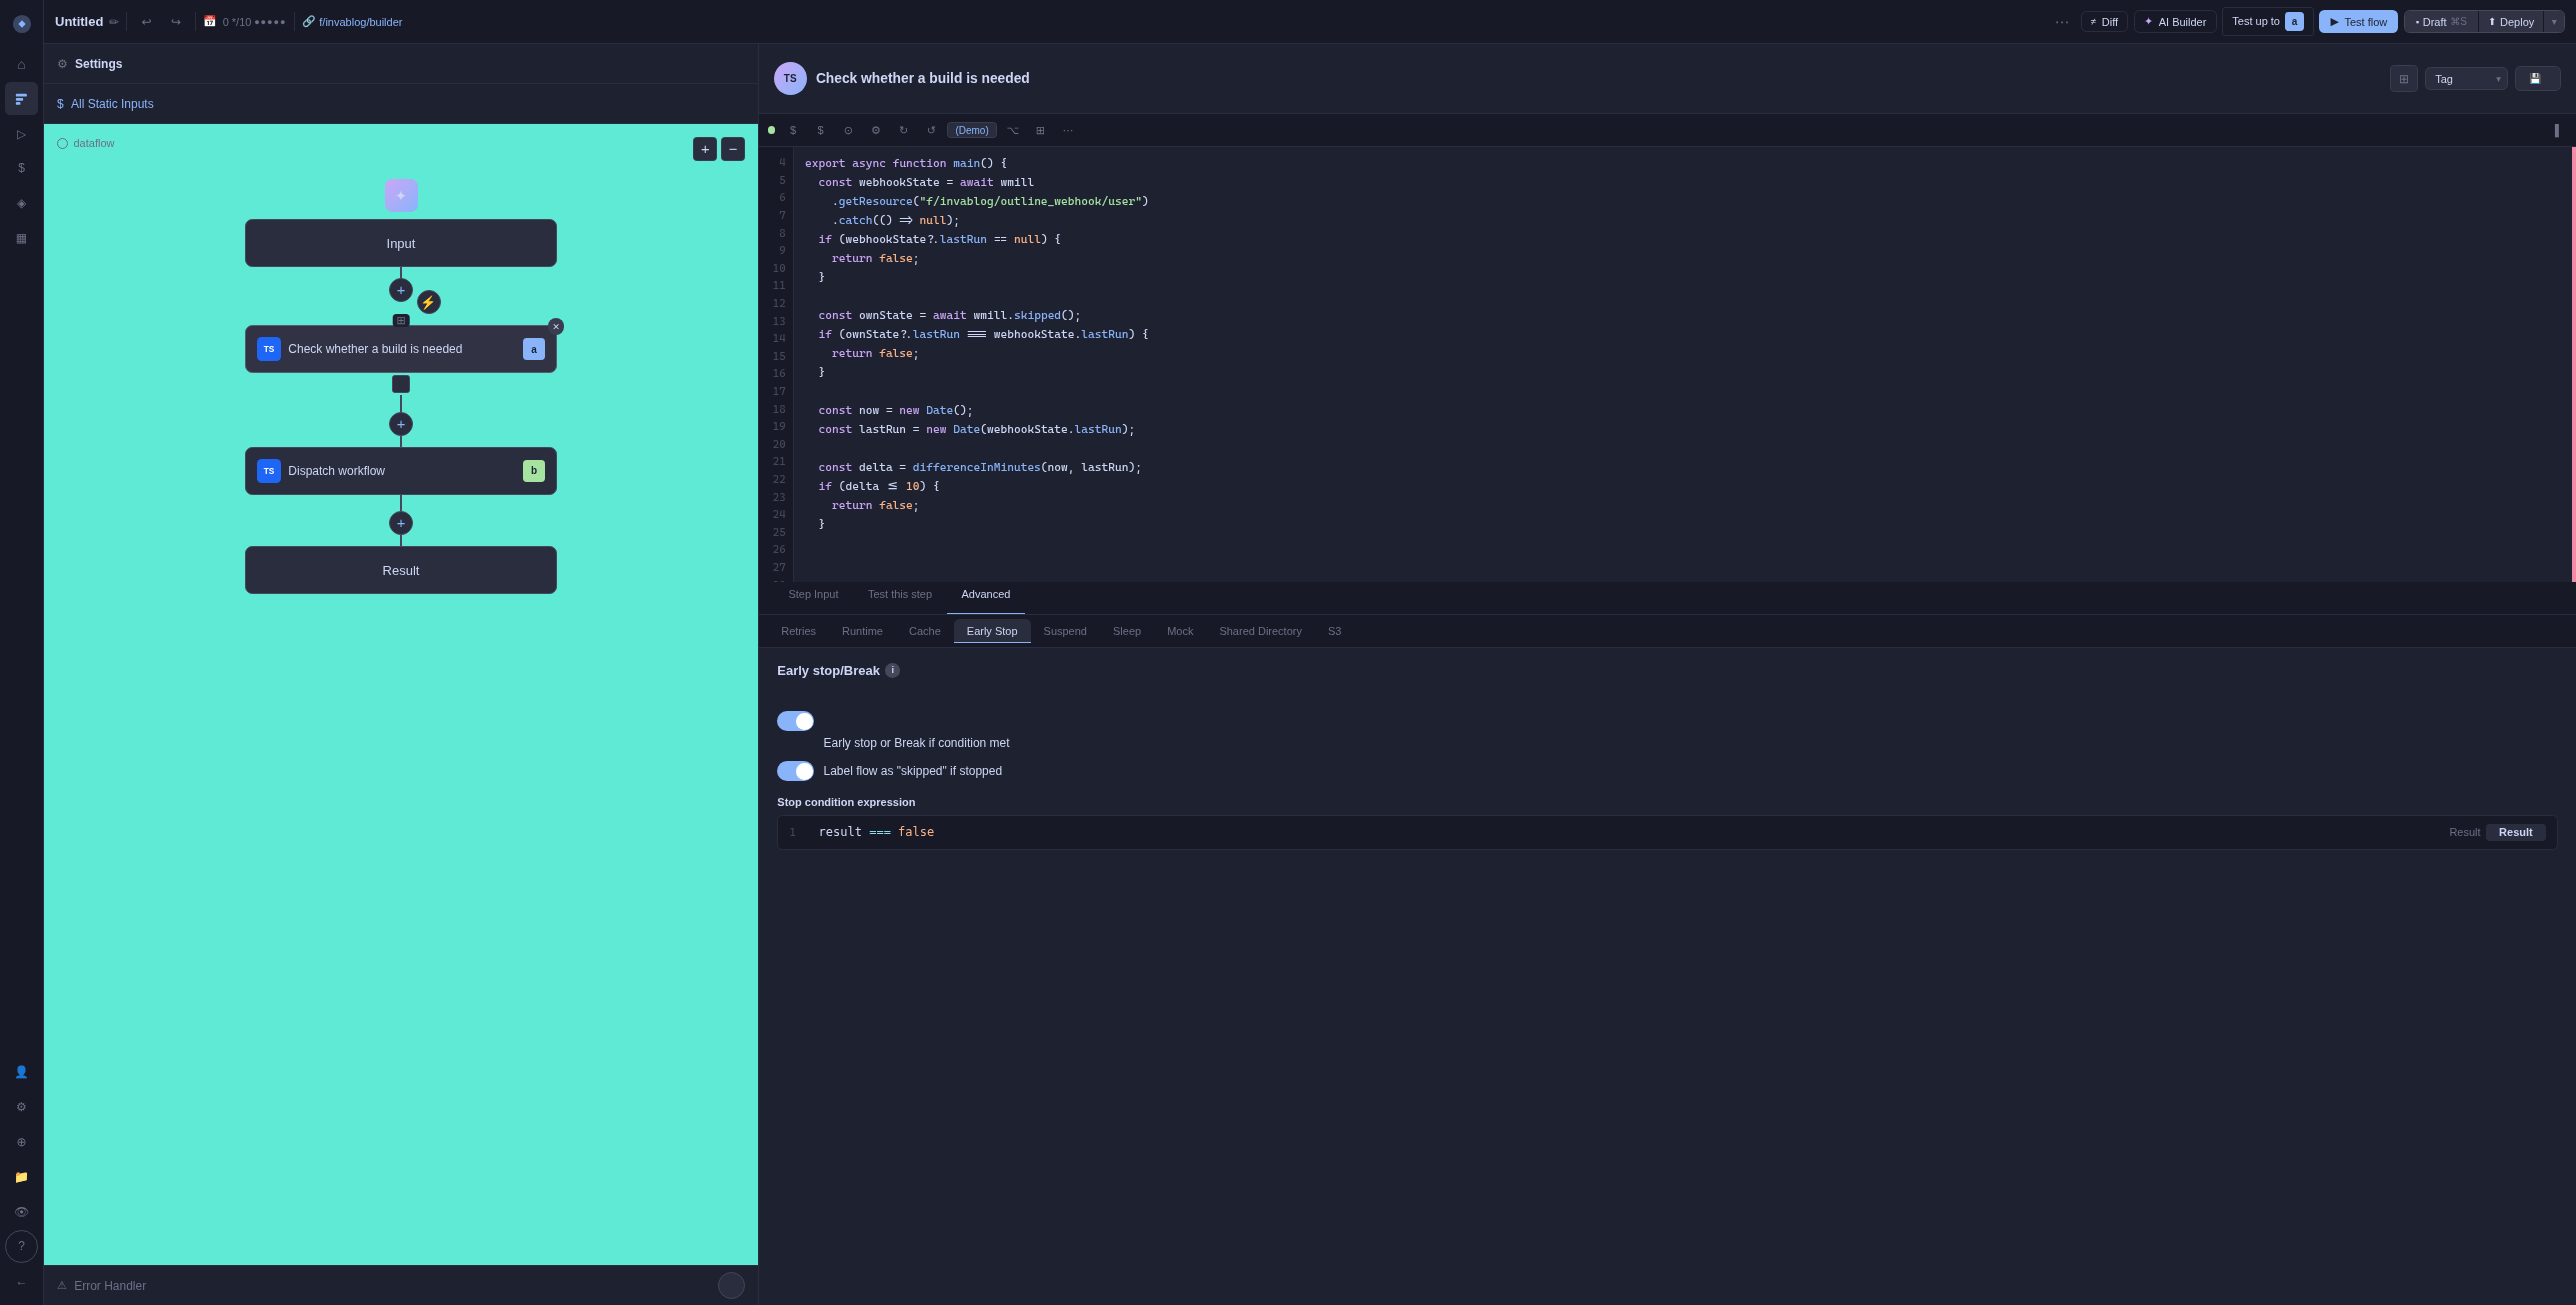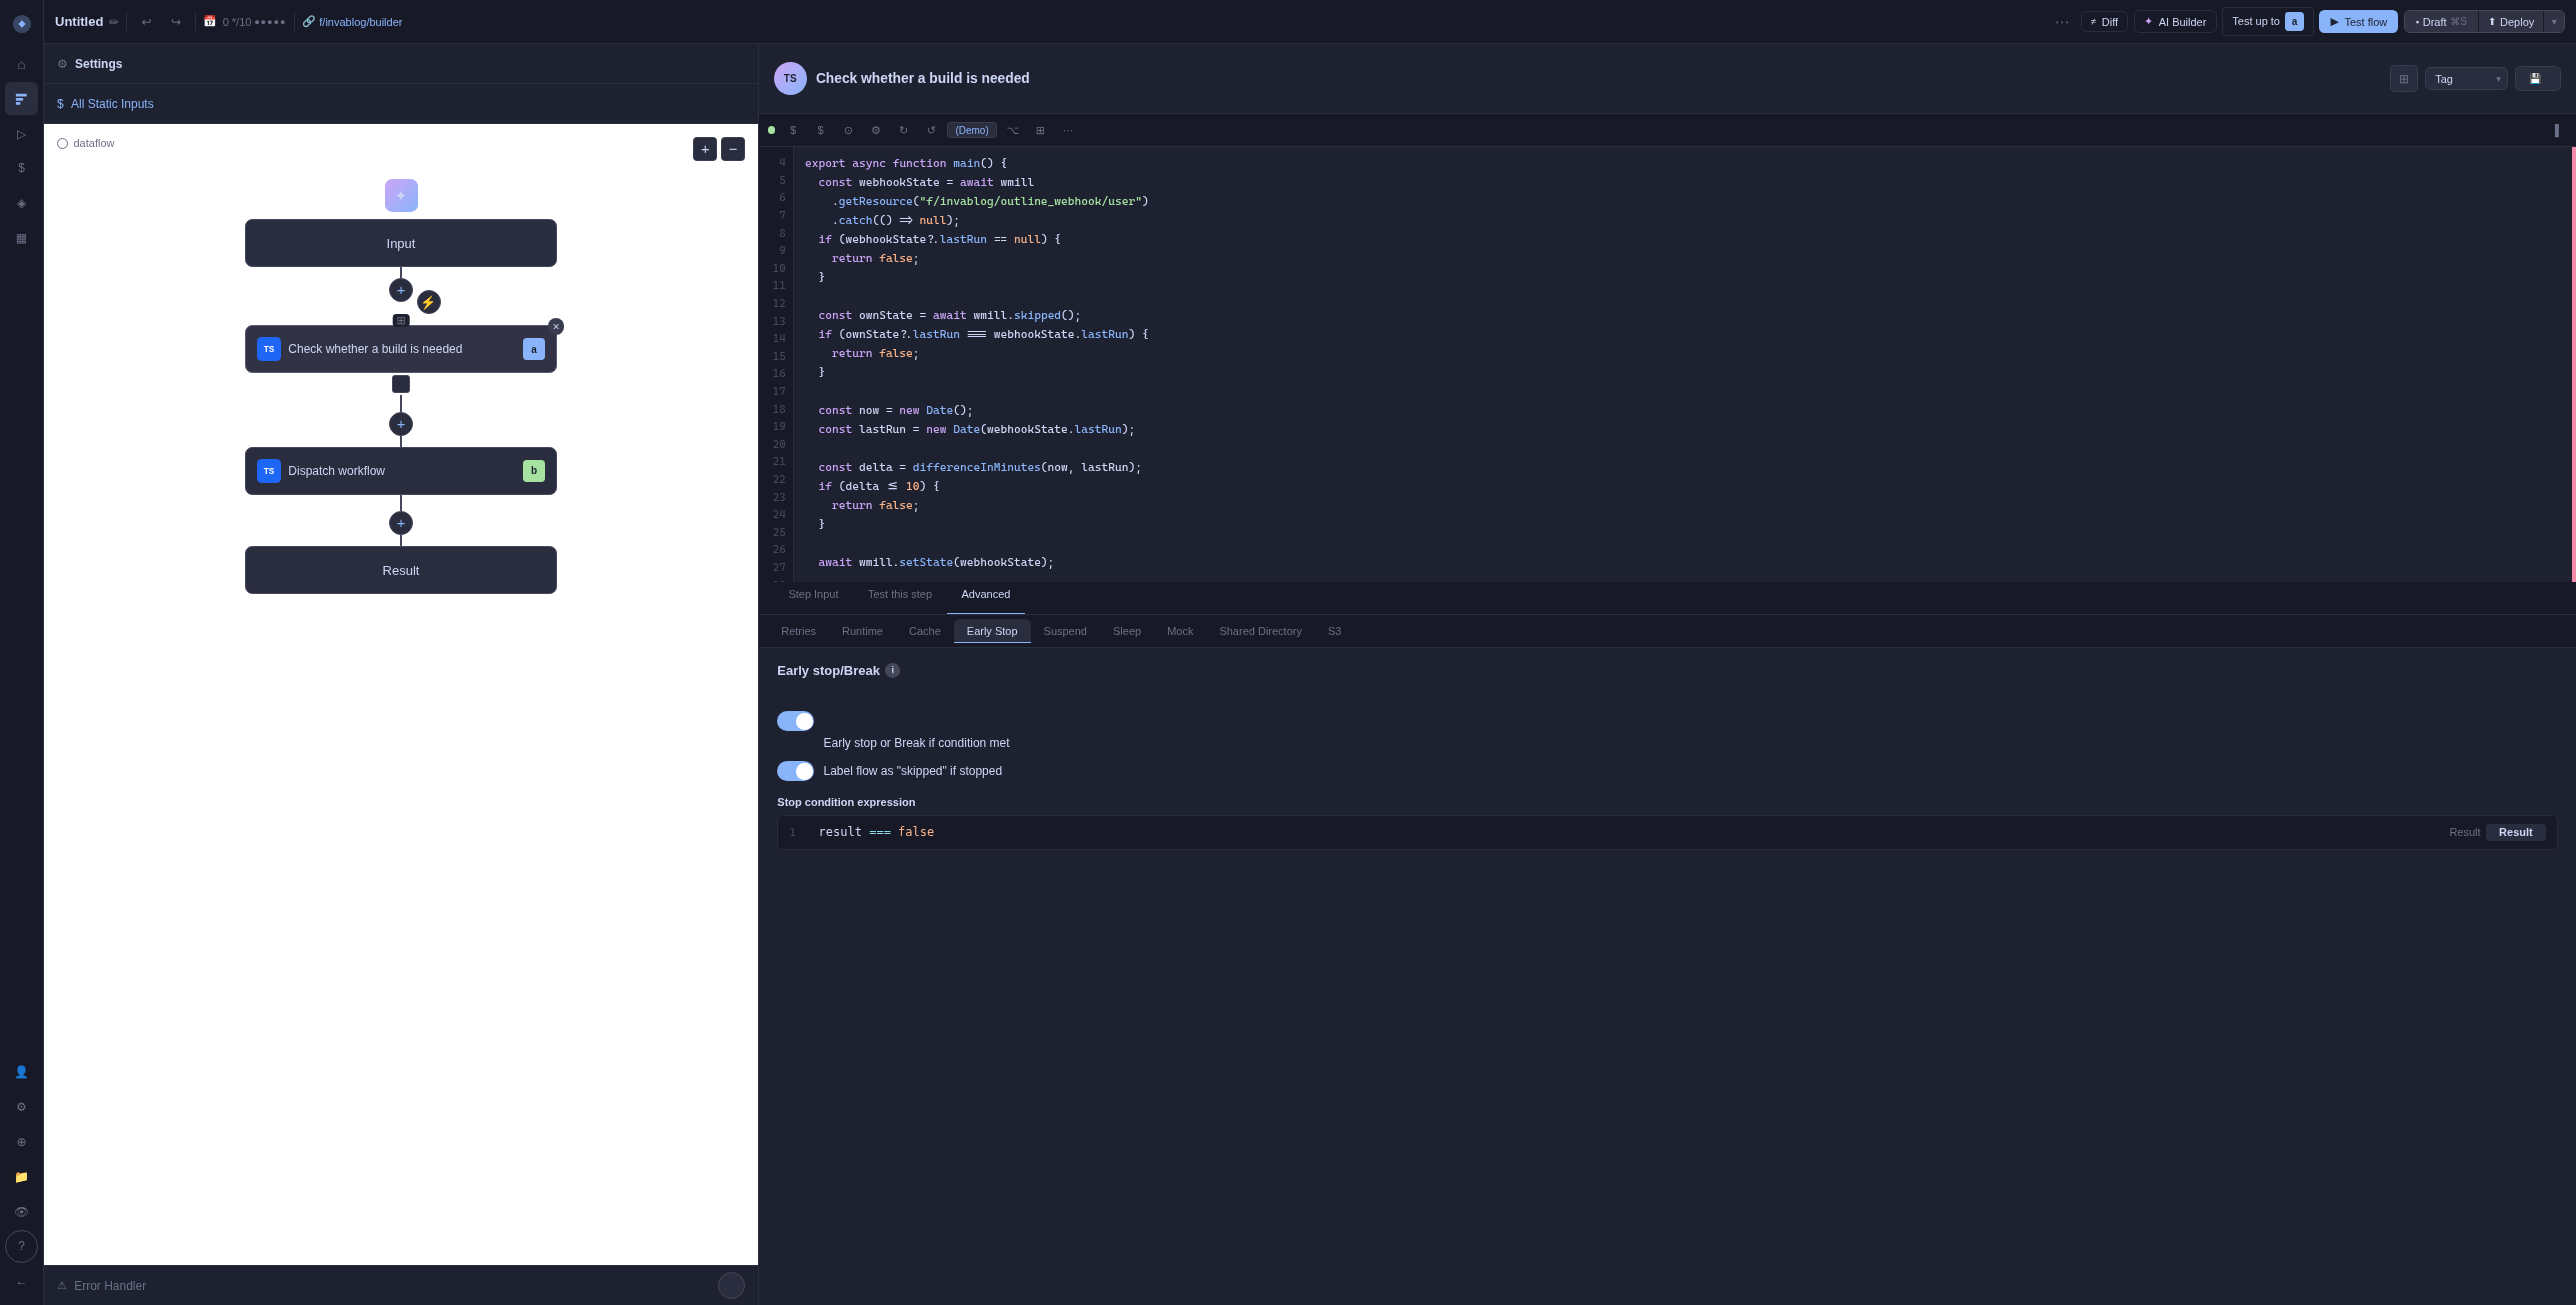--- a/index.html
+++ b/index.html
@@ -158,21 +158,21 @@
       <div style="height:40px;background:#1e2130;border-bottom:0.9px solid #2a2d3e;display:flex;align-items:center;padding:0 13px;gap:7.3px;">
         <span style="color:#6c7086;font-size:12px;">⚙</span>
         <span style="font-size:12px;font-weight:600;color:#cdd6f4;">Settings</span>
       </div>
 
       <div style="height:40px;background:#1e2130;border-bottom:0.9px solid #2a2d3e;display:flex;align-items:center;padding:0 13px;gap:7.3px;cursor:pointer;">
         <span style="color:#89b4fa;font-size:12px;">$</span>
         <span style="font-size:12px;color:#89b4fa;font-weight:500;">All Static Inputs</span>
       </div>
 
-      <div style="flex:1;position:relative;overflow:hidden;background:#ffffff;">
+      <div style="flex:1;position:relative;overflow:hidden;background:#5eead4;">
 
         <div style="position:absolute;top:13px;left:13px;display:flex;align-items:center;gap:5.5px;font-size:11px;color:#6c7086;z-index:5;">
           <div style="width:11px;height:11px;border-radius:50%;border:1.4px solid #6c7086;"></div>
           <span>dataflow</span>
         </div>
 
         <div style="position:absolute;top:13px;right:13px;display:flex;gap:3.7px;z-index:5;">
           <button style="width:24px;height:24px;background:#2a2d3e;border:0.9px solid #3a3d50;border-radius:3.7px;display:flex;align-items:center;justify-content:center;cursor:pointer;color:#cdd6f4;font-size:14.7px;">+</button>
           <button style="width:24px;height:24px;background:#2a2d3e;border:0.9px solid #3a3d50;border-radius:3.7px;display:flex;align-items:center;justify-content:center;cursor:pointer;color:#cdd6f4;font-size:14.7px;">−</button>
         </div>
@@ -316,21 +316,20 @@
           <div class="code-line"><span style="color:#cdd6f4;">  }</span></div>
           <div class="code-line"></div>
           <div class="code-line"><span style="color:#cba6f7;">  const</span> <span style="color:#cdd6f4;">now = </span><span style="color:#cba6f7;">new</span> <span style="color:#89b4fa;">Date</span><span style="color:#cdd6f4;">();</span></div>
           <div class="code-line"><span style="color:#cba6f7;">  const</span> <span style="color:#cdd6f4;">lastRun = </span><span style="color:#cba6f7;">new</span> <span style="color:#89b4fa;">Date</span><span style="color:#cdd6f4;text-align:right;">(webhookState.</span><span style="color:#89b4fa;">lastRun</span><span style="color:#cdd6f4;">);</span></div>
           <div class="code-line"></div>
           <div class="code-line"><span style="color:#cba6f7;">  const</span> <span style="color:#cdd6f4;">delta = </span><span style="color:#89b4fa;">differenceInMinutes</span><span style="color:#cdd6f4;">(now, lastRun);</span></div>
           <div class="code-line"><span style="color:#cba6f7;">  if</span> <span style="color:#cdd6f4;">(delta &lt;= </span><span style="color:#fab387;">10</span><span style="color:#cdd6f4;">) {</span></div>
           <div class="code-line"><span style="color:#cdd6f4;">    </span><span style="color:#cba6f7;">return</span> <span style="color:#fab387;">false</span><span style="color:#cdd6f4;">;</span></div>
           <div class="code-line"><span style="color:#cdd6f4;">  }</span></div>
           <div class="code-line"></div>
-          <div class="code-line"><span style="color:#cba6f7;">  await</span> <span style="color:#cdd6f4;">wmill.</span><span style="color:#89b4fa;">setState</span><span style="color:#cdd6f4;">(webhookState);</span></div>
           <div class="code-line"></div>
 
         </div>
 
         <div style="width:3.7px;background:#f38ba8;flex-shrink:0;"></div>
       </div>
 
       <div style="height:33px;background:#181926;border-bottom:0.9px solid #2a2d3e;display:flex;padding:0 14.7px;flex-shrink:0;">
         <div style="padding:5.5px 14.7px;font-size:11px;color:#6c7086;cursor:pointer;border-bottom:1.8px solid transparent;">Step Input</div>
         <div style="padding:5.5px 14.7px;font-size:11px;color:#6c7086;cursor:pointer;border-bottom:1.8px solid transparent;">Test this step</div>

